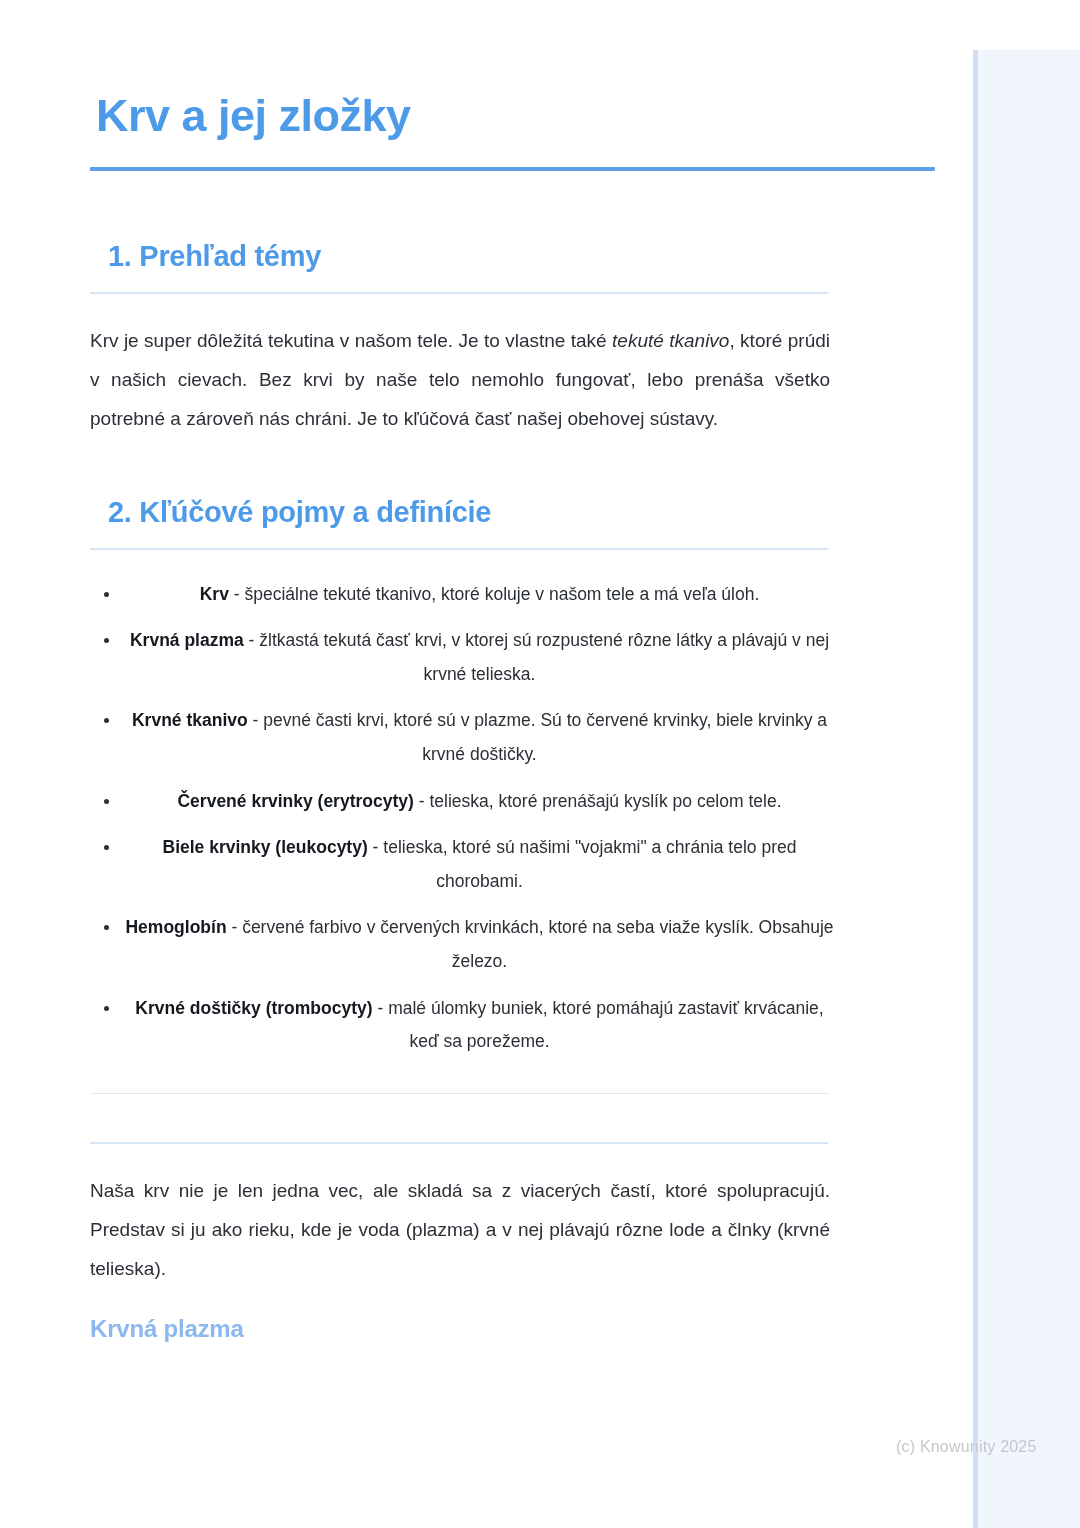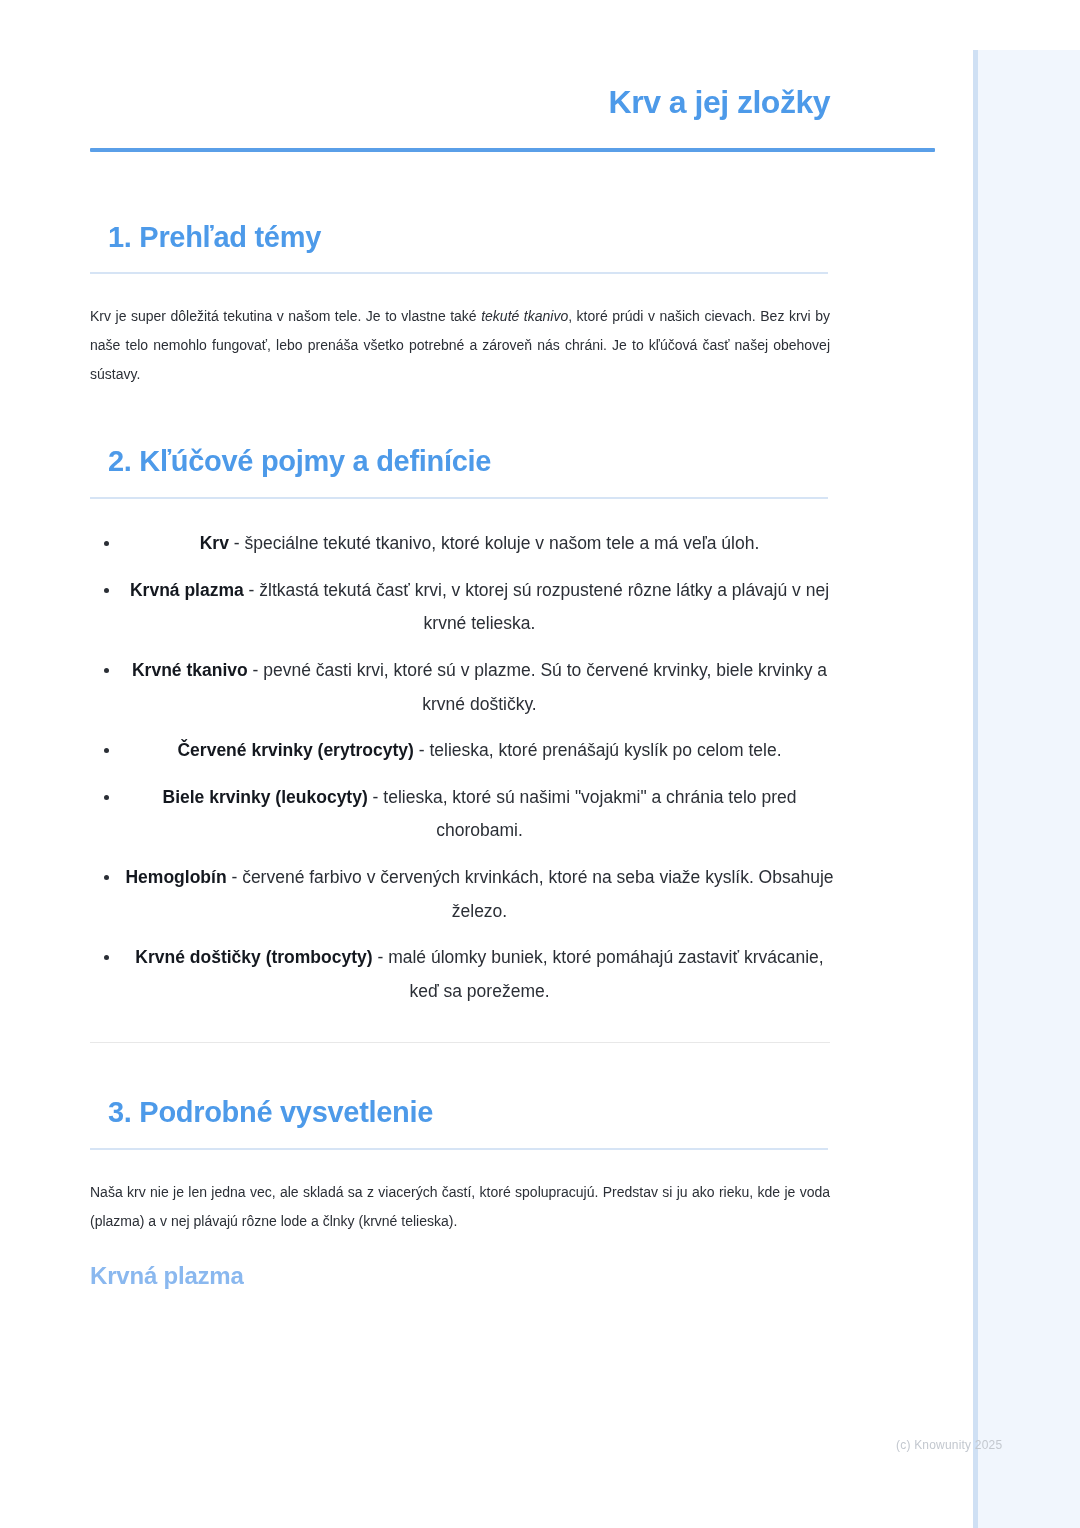--- a/index.html
+++ b/index.html
@@ -34,27 +34,26 @@
     top: 0;
     left: 0;
     width: 973px;
     height: 1528px;
     box-sizing: border-box;
     padding: 86px 143px 0 90px;
   }
 
   
   .doc-title {
-    font-size: 32px;
+    font-size: 45px;
     font-weight: bold;
     color: #4d9ae9;
     letter-spacing: -0.5px;
     line-height: 1.05;
-    margin: 0;
-    text-align: right;
+    margin: 6px;
   }
   .title-rule {
     margin-top: 28px;
     width: 845px;
     height: 4px;
     background: #5a9fe8;
     border-radius: 1px;
   }
 
   
@@ -76,21 +75,21 @@
     font-size: 24px;
     font-weight: bold;
     color: #8ab8ef;
     letter-spacing: -0.2px;
     margin: 0;
     line-height: 1.2;
   }
 
   
   .body-par {
-    font-size: 14px;
+    font-size: 19px;
     line-height: 2.05;
     color: #2b2f36;
     text-align: justify;
     width: 740px;
     margin: 0;
   }
   .body-par em { font-style: italic; }
 
   
   ul.bullets {
@@ -133,21 +132,21 @@
     width: 740px;
     height: 1px;
     background: #e8e8e8;
   }
 
   
   .watermark {
     position: absolute;
     left: 896px;
     top: 1438px;
-    font-size: 12px;
+    font-size: 16px;
     color: #c3c8cf;
     white-space: nowrap;
     letter-spacing: 0.2px;
   }
 </style>
 </head>
 <body>
 
 <div class="side-panel"></div>
 
@@ -180,21 +179,20 @@
         <li><b>Hemoglobín</b> - červené farbivo v červených krvinkách, ktoré na seba viaže kyslík. Obsahuje železo.</li>
         <li><b>Krvné doštičky (trombocyty)</b> - malé úlomky buniek, ktoré pomáhajú zastaviť krvácanie, keď sa porežeme.</li>
       </ul>
   </div>
 
   <div class="gap-4"></div>
   <div class="gray-divider"></div>
   <div class="gap-4"></div>
 
   <div>
-    <h2 class="section-h2">3. Podrobné vysvetlenie</h2>
     <div class="h2-rule"></div>
     <div class="gap-2"></div>
     <p class="body-par">Naša krv nie je len jedna vec, ale skladá sa z viacerých častí, ktoré spolupracujú. Predstav si ju ako rieku, kde je voda (plazma) a v nej plávajú rôzne lode a člnky (krvné telieska).</p>
     <div class="gap-5"></div>
     <h3 class="section-h3">Krvná plazma</h3>
     <div class="gap-2"></div>
   </div>
 
 </div>
 

